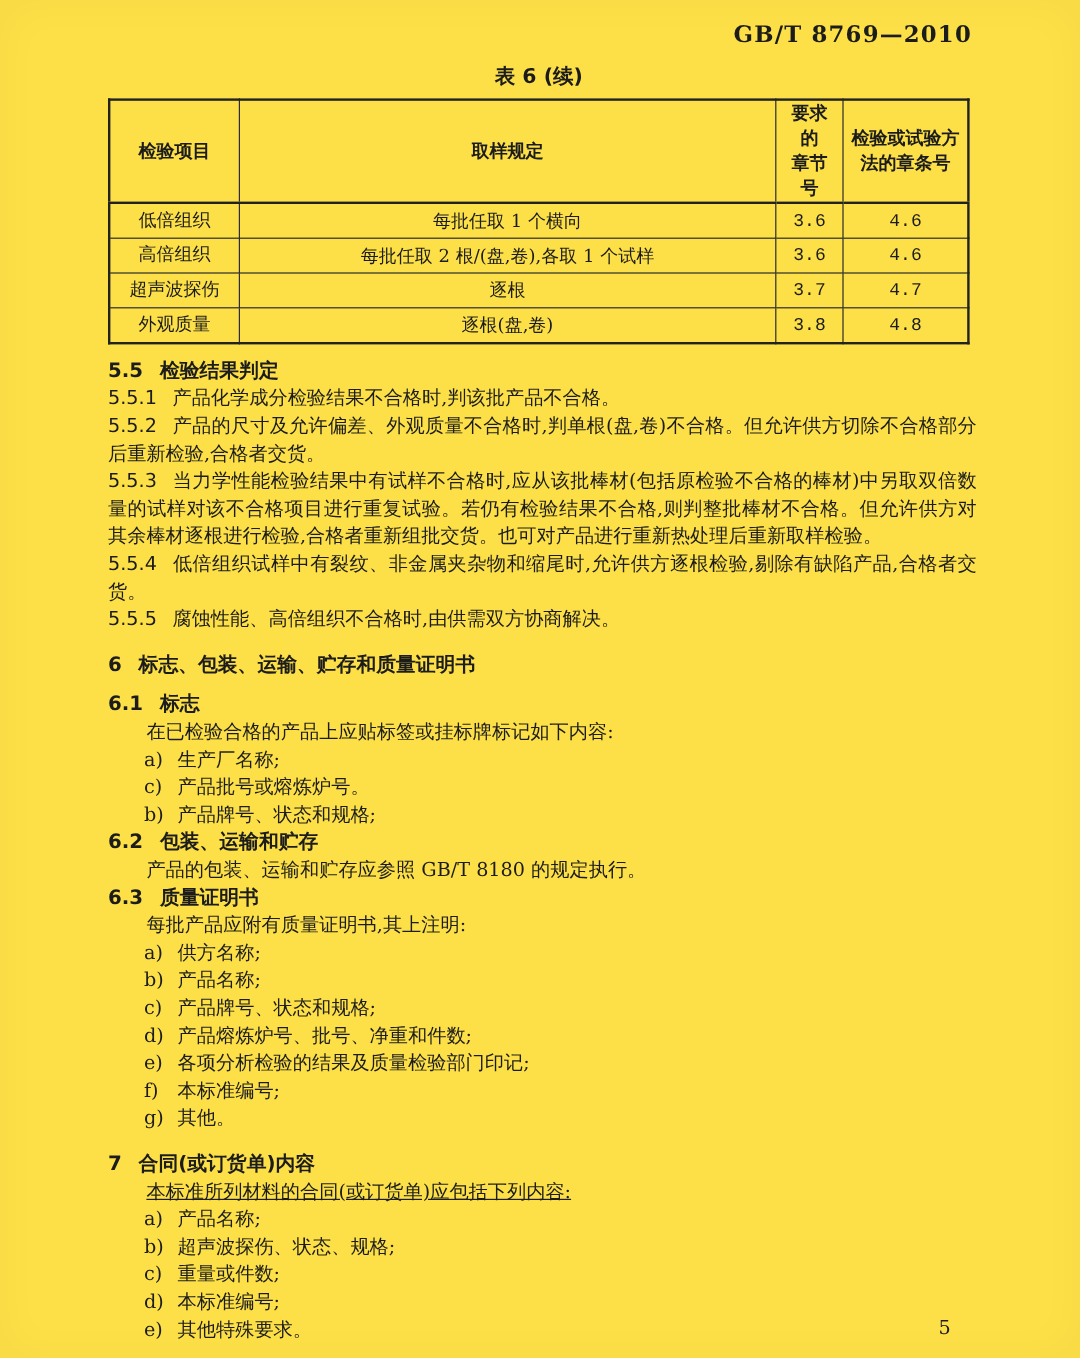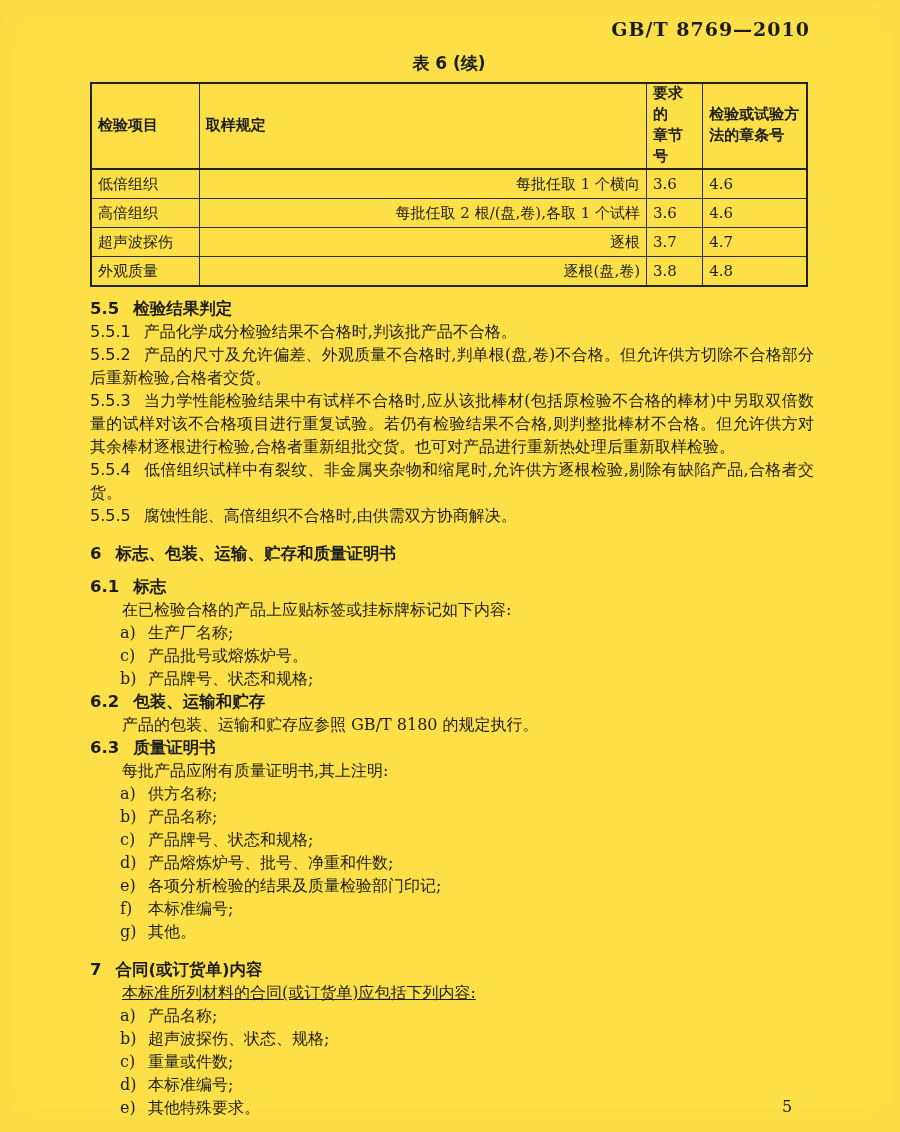--- a/index.html
+++ b/index.html
@@ -45,34 +45,34 @@
     border: 2px solid #222;
     table-layout: fixed;
   }
   table.spec-table th, table.spec-table td {
     border: 1px solid #2c2c2c;
     padding: 0 6px;
     font-size: 15px;
     line-height: 21px;
   }
   table.spec-table thead th {
-    font-family: Liberation Mono, monospace;
-    font-weight: bold;
-    text-align: left;
+    font-family: Liberation Sans, sans-serif;
+    font-weight: bold;
+    text-align: center;
     height: 56px;
     white-space: pre-line;
     border-bottom: 2px solid #222;
   }
   table.spec-table td { height: 28px; }
   .col-item    { width: 108px; }
   .col-rule    { width: 446px; }
   .col-req     { width: 56px;  }
   .col-method  { width: 104px; }
-  td.c-center  { text-align: left; }
-  td.c-left    { text-align: right; padding-left: 14px; }
+  td.c-center  { text-align: center; font-family: Liberation Mono, monospace; }
+  td.c-left    { text-align: center; padding-left: 14px; }
 
   .clause {
     margin: 0;
     font-size: 16px;
     line-height: 23px;
     text-align: justify;
   }
   .clause .num {
     font-family: "DejaVu Sans", sans-serif;
     margin-right: 13px;

